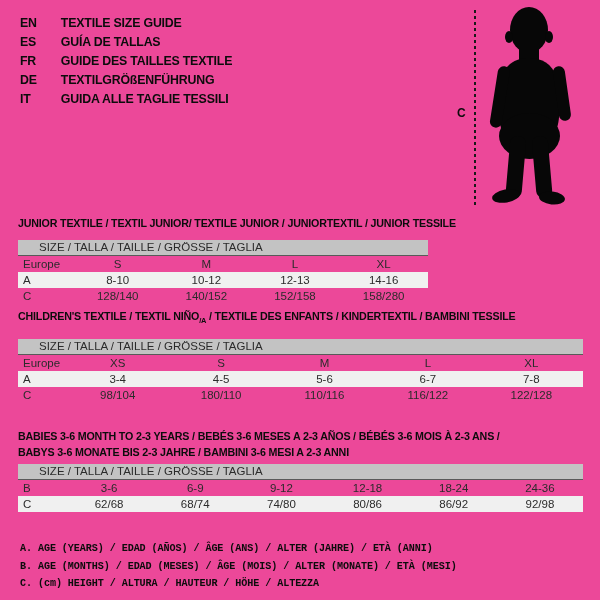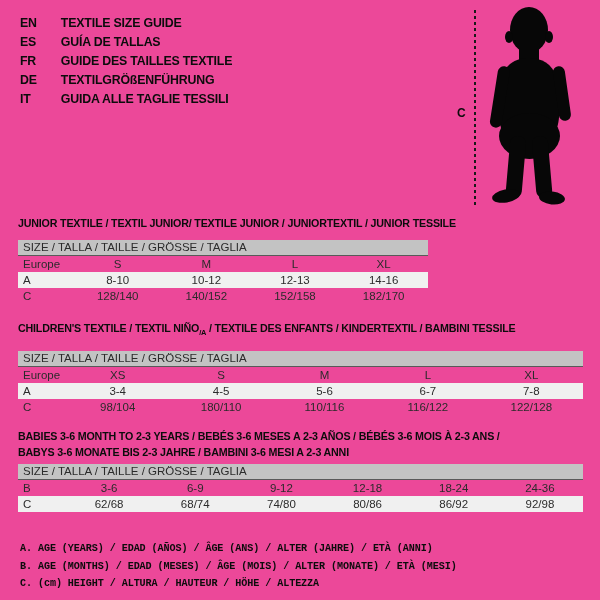--- a/index.html
+++ b/index.html
@@ -17,21 +17,21 @@
     background:repeating-linear-gradient(to bottom,#191919 0 3px,transparent 3px 6px);}
   .measure-label{position:absolute;left:457px;top:106px;font-size:12px;font-weight:bold;color:#0c0c0c;}
   .figure-svg{position:absolute;left:484px;top:6px;width:96px;height:202px;}
 
   
   .tbl{position:absolute;}
   .tbl-title{font-size:11.5px;font-weight:bold;color:#0c0c0c;letter-spacing:-0.2px;
              white-space:nowrap;transform:scaleX(.93);transform-origin:0 50%;line-height:13px;}
   .tbl-title .sub{font-size:8px;vertical-align:sub;}
   .size-bar{background:#c3c3c3;border-bottom:1px solid #595959;height:15px;line-height:15px;
-            padding-left:5px;font-size:11.5px;color:#2b2b2b;white-space:nowrap;overflow:hidden;}
+            padding-left:21px;font-size:11.5px;color:#2b2b2b;white-space:nowrap;overflow:hidden;}
   table.size-table{width:100%;border-collapse:collapse;table-layout:fixed;
                    font-size:11.5px;color:#2b2b2b;}
   table.size-table td{height:16px;padding:0;text-align:center;white-space:nowrap;margin-left:48px;}
   table.size-table td.lbl{text-align:left;padding-left:5px;}
   tr.shade td{background:#f0f0f0;}
 
   
   .footnotes{position:absolute;left:20px;top:540px;font-family:Liberation Mono, monospace;}
   .footnote{font-size:11px;font-weight:bold;color:#0c0c0c;letter-spacing:-0.1px;
             line-height:17.5px;white-space:nowrap;transform:scaleX(.92);transform-origin:0 50%;}
@@ -107,27 +107,27 @@
         <td>8-10</td>
         <td>10-12</td>
         <td>12-13</td>
         <td>14-16</td>
       </tr>
       <tr>
         <td class="lbl">C</td>
         <td>128/140</td>
         <td>140/152</td>
         <td>152/158</td>
-        <td>182/170</td>
+        <td>158/280</td>
       </tr>
     </tbody>
       </table>
   </div>
 
-  <div class="tbl" style="left:18px;top:322px;width:565px;">
+  <div class="tbl" style="left:18px;top:310px;width:565px;">
     <div class="tbl-title" style="margin-bottom:12px;">
       <span>CHILDREN'S TEXTILE / TEXTIL NIÑO</span><span class="sub">/A</span><span> / TEXTILE DES ENFANTS / KINDERTEXTIL / BAMBINI TESSILE</span>
     </div>
     <div class="size-bar">SIZE / TALLA / TAILLE / GRÖSSE / TAGLIA</div>
     <table class="size-table">
       <colgroup>
           <col style="width:8.5%">
           <col>
           <col>
           <col>

